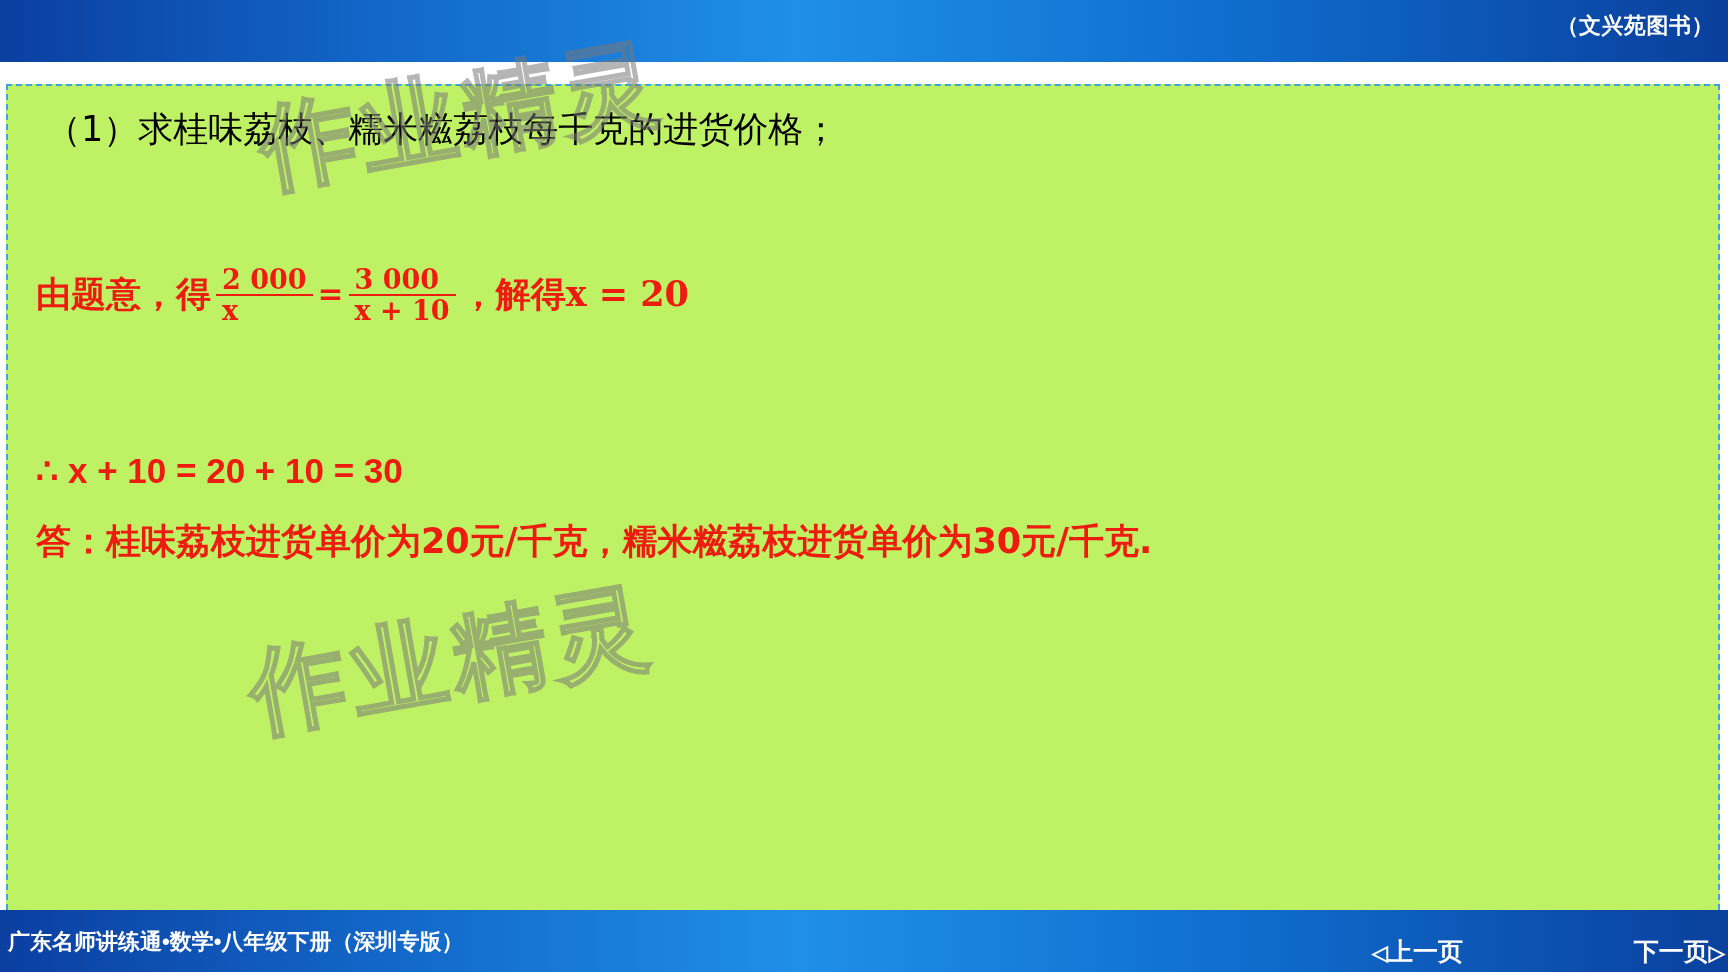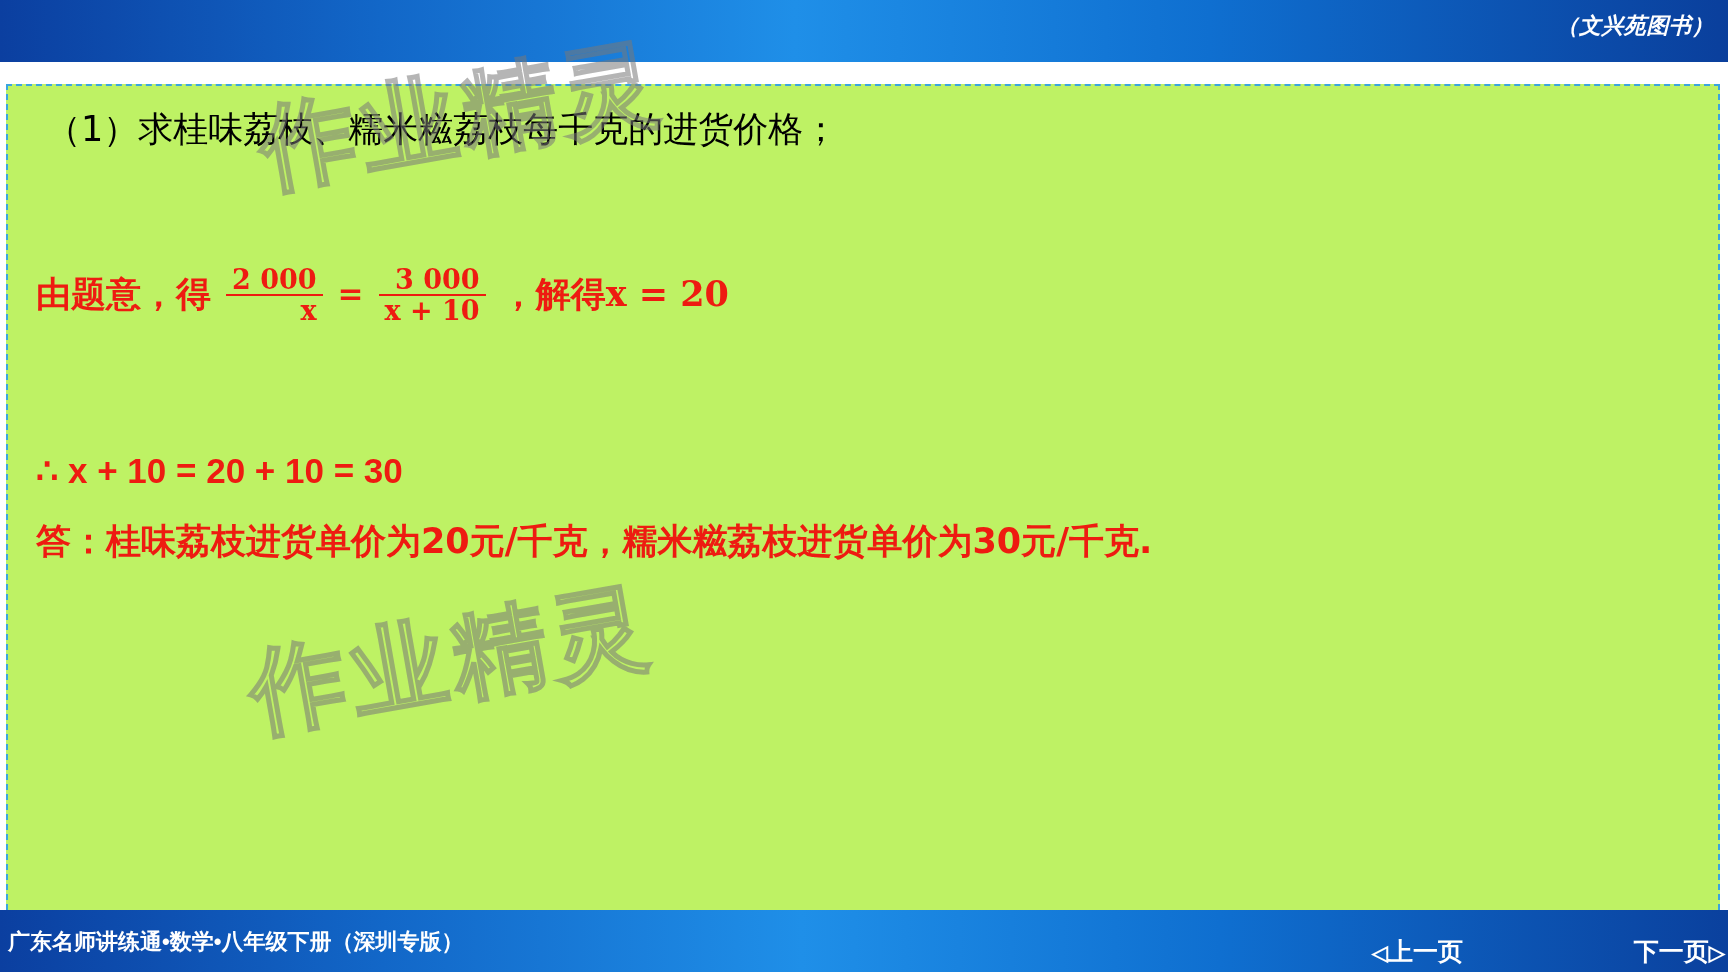--- a/index.html
+++ b/index.html
@@ -23,21 +23,20 @@
     background: #ffffff;
   }
 
   
   .topbar {
     position: absolute;
     left: 0; top: 0;
     width: 1728px;
     height: 62px;
     background: linear-gradient(to right, #0b3fa0 0%, #1267c8 22%, #1f8fe8 46%, #0f6fd0 70%, #0a3f9c 100%);
-    font-style: italic;
   }
   .topbar-right {
     position: absolute;
     right: 14px;
     top: 11px;
     color: #ffffff;
     font-size: 22px;
     font-weight: bold;
     letter-spacing: 0.5px;
   }
@@ -97,27 +96,27 @@
 
   
   .frac-wrap {
     display: inline-block;
     vertical-align: middle;
     position: relative;
     top: -2px;
   }
   .frac {
     display: inline-block;
-    text-align: right;
+    text-align: left;
     vertical-align: middle;
     font-family: "DejaVu Serif", "Liberation Serif", serif;
     font-weight: bold;
     font-size: 27px;
     line-height: 1.08;
-    margin: 0 15px;
+    margin: 0 5px;
     position: relative;
     top: 1px;
   }
   .frac .num { display: block; padding: 0 6px; }
   .frac .den { display: block; padding: 0 6px; border-top: 2.5px solid #ee1b11; }
 
   .eqmid {
     font-family: "DejaVu Serif", "Liberation Serif", serif;
     font-weight: bold;
     font-size: 31px;

